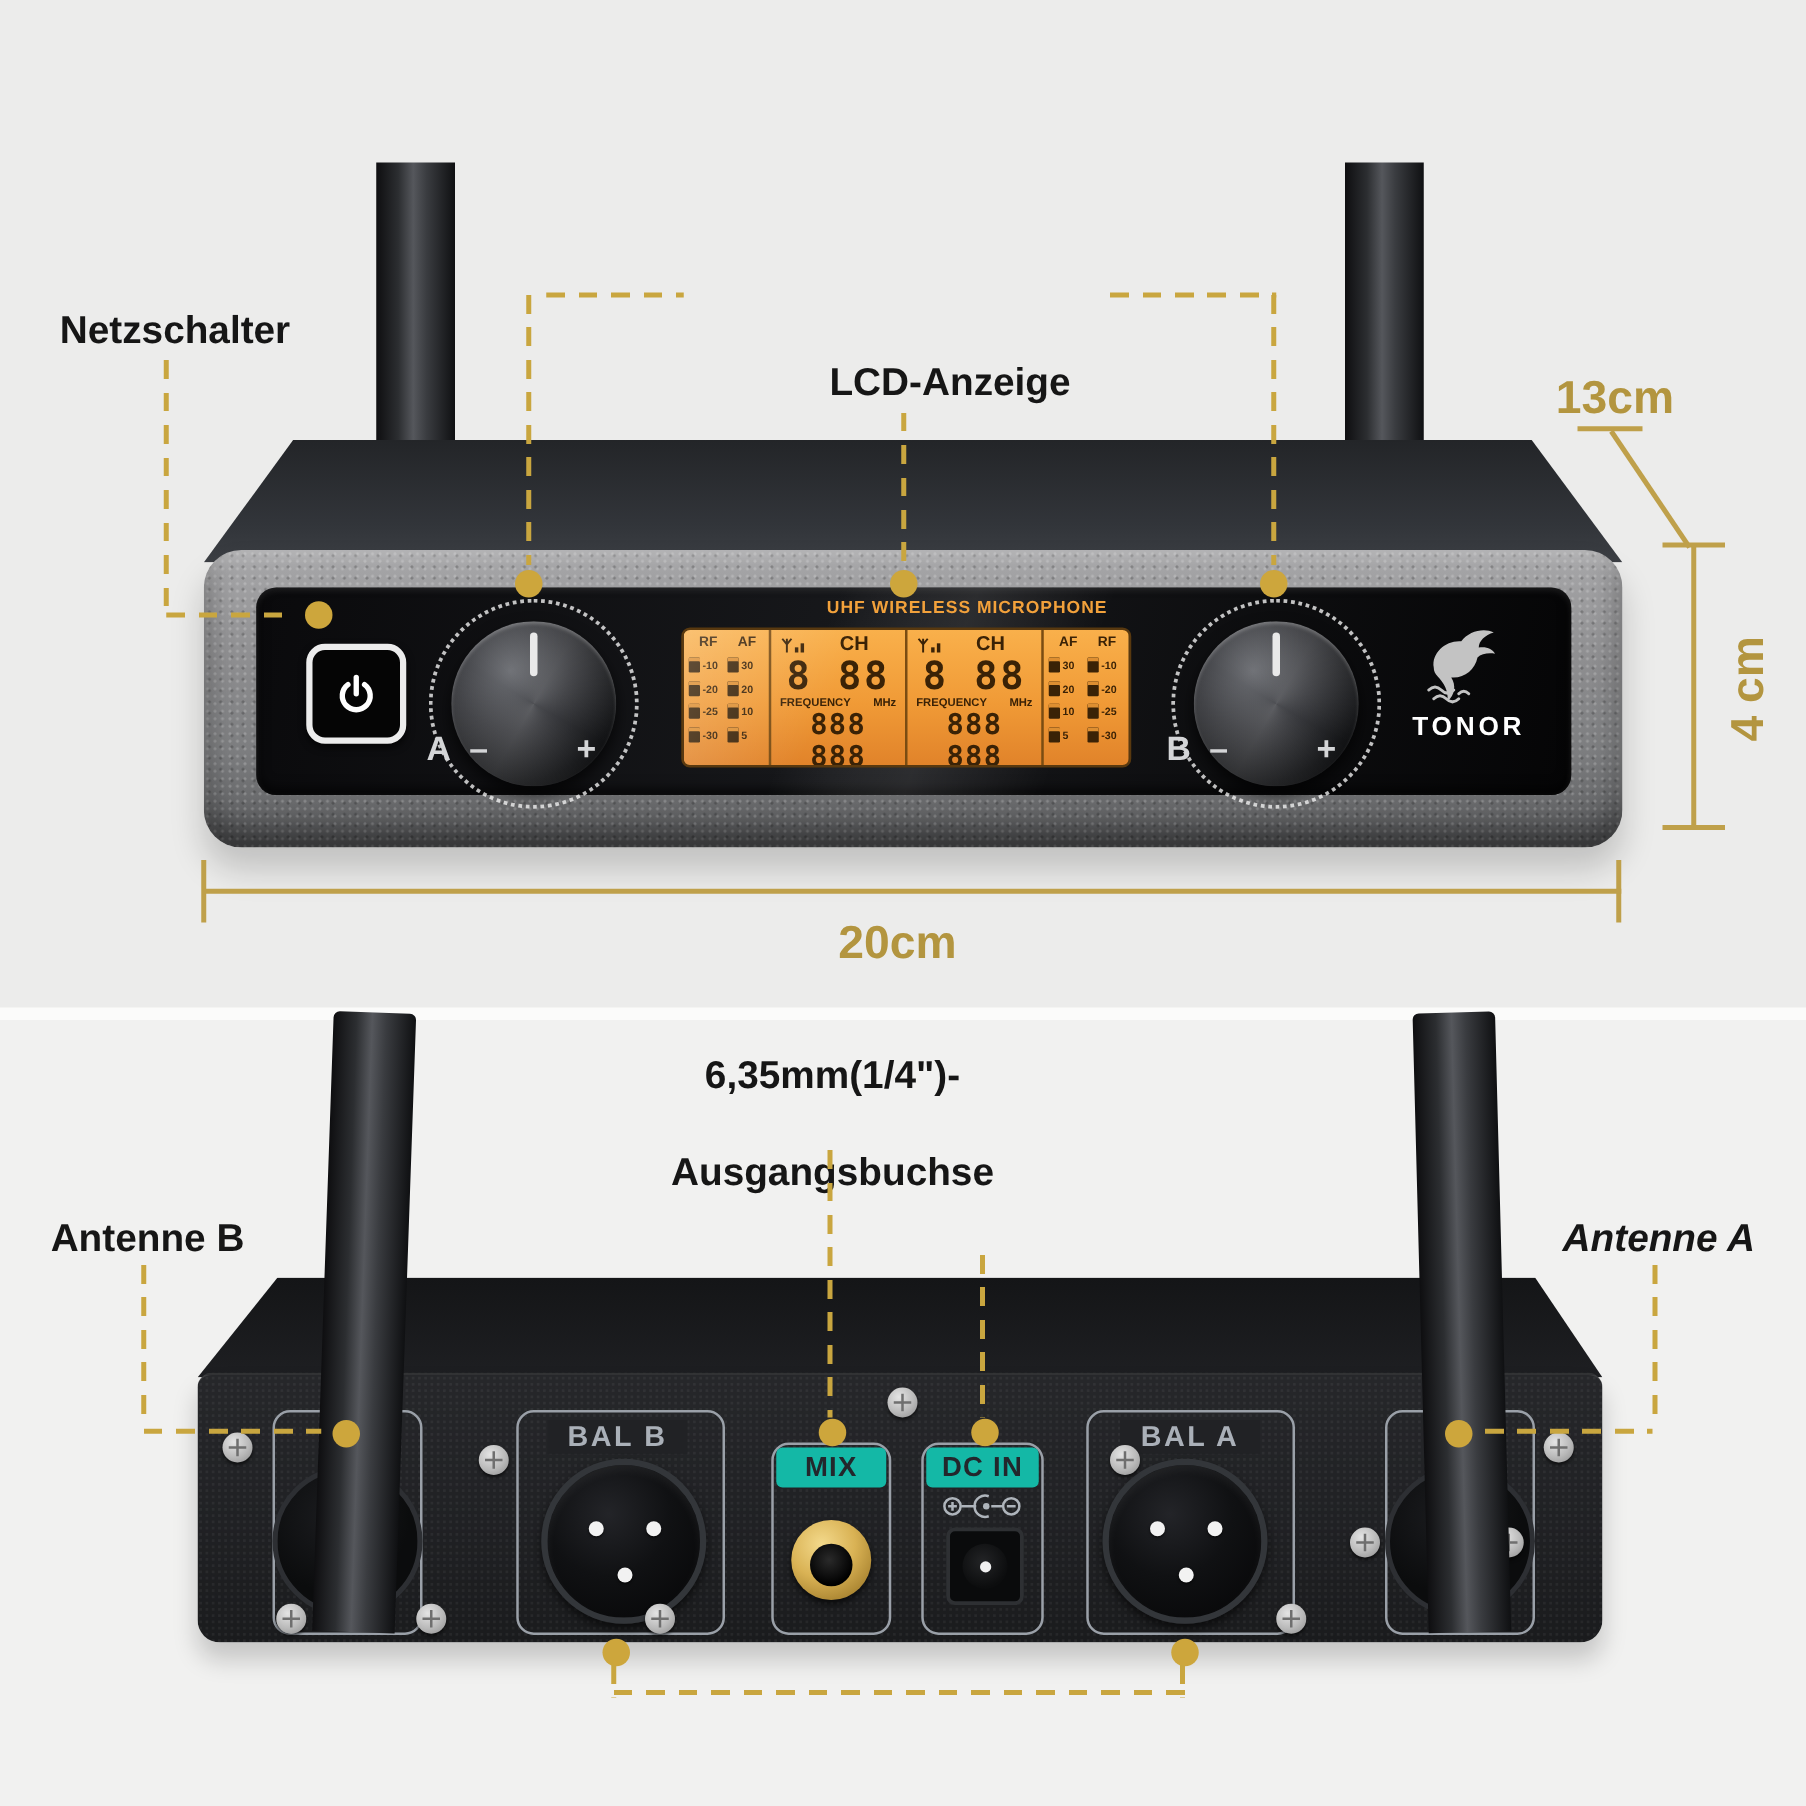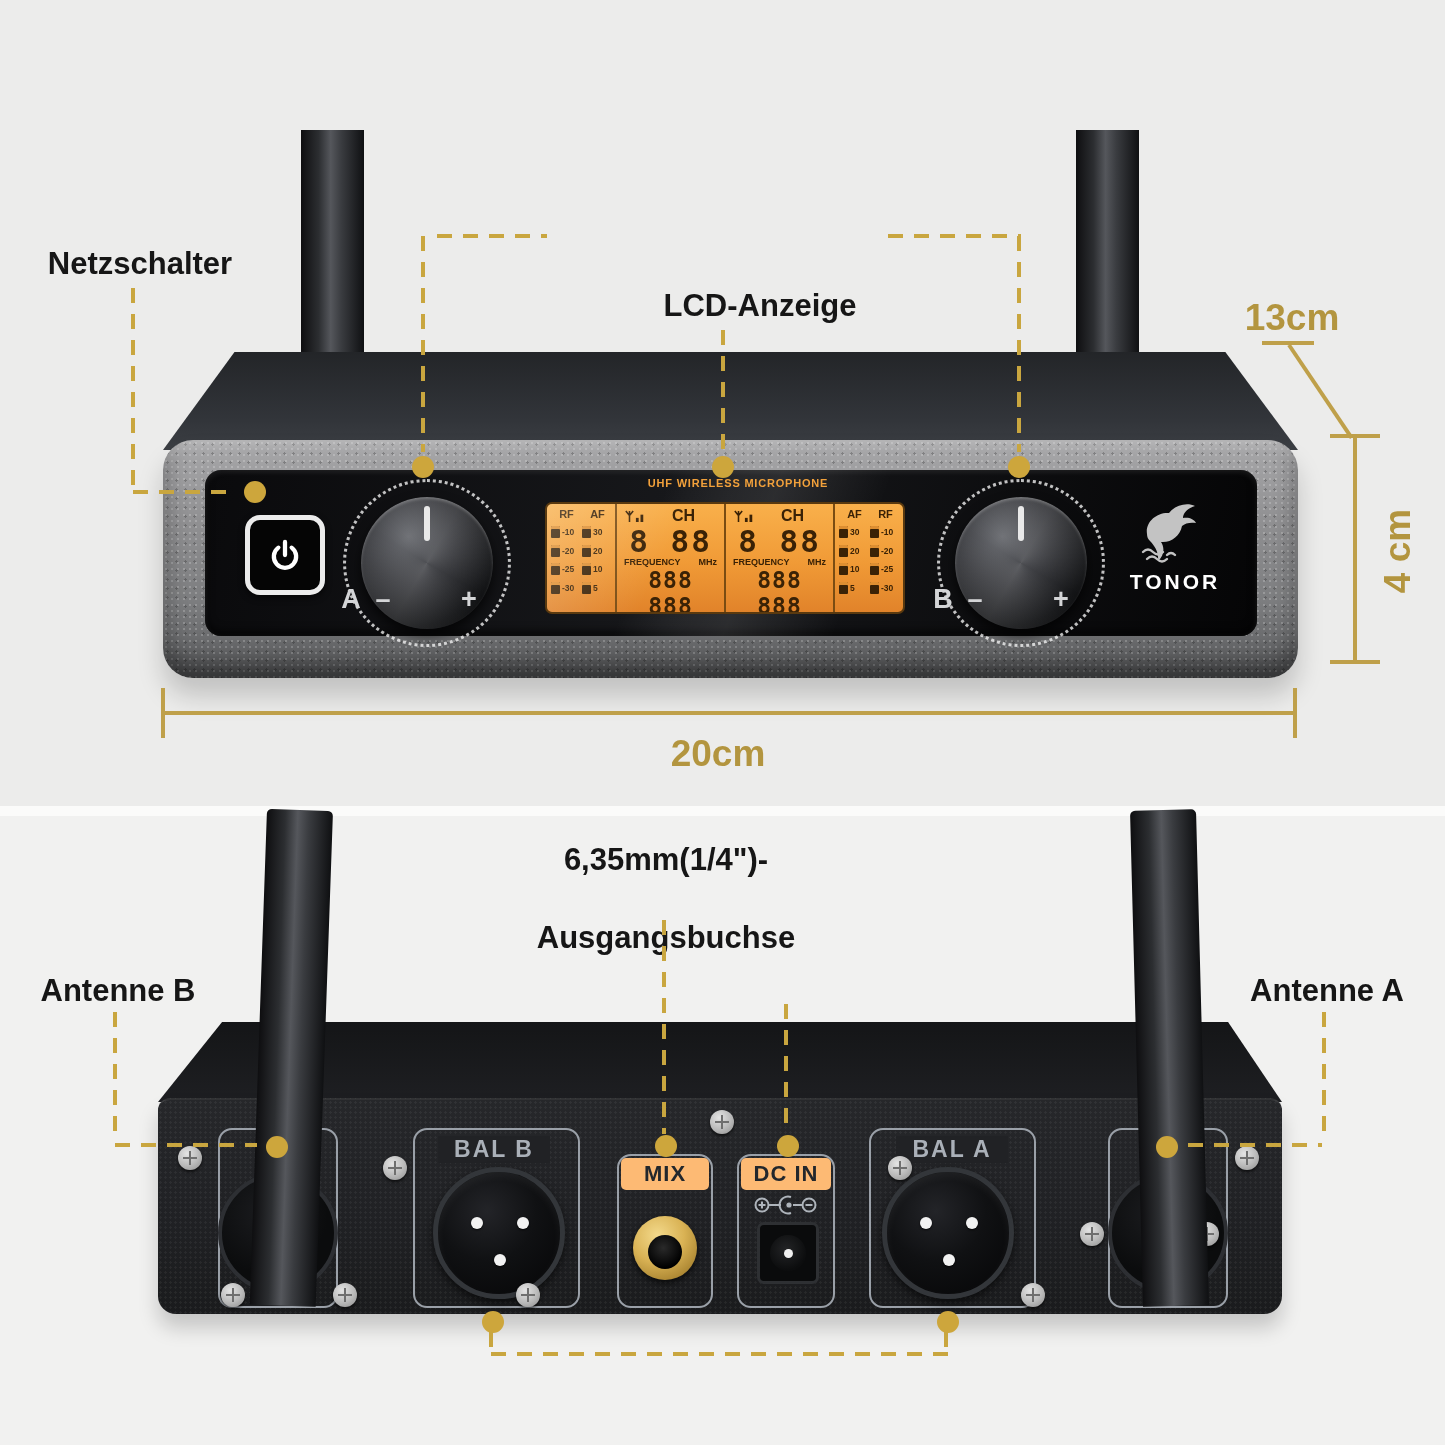--- a/index.html
+++ b/index.html
@@ -61,22 +61,22 @@
   .knob-ring{position:absolute;width:168px;height:168px;border-radius:50%;border:3px dotted rgba(255,255,255,.75);box-sizing:border-box;}
   .knob{position:absolute;width:132px;height:132px;border-radius:50%;
      background:
        conic-gradient(from 210deg,rgba(255,255,255,.10),rgba(0,0,0,0) 25%,rgba(255,255,255,.08) 50%,rgba(0,0,0,0) 75%,rgba(255,255,255,.10)),
        radial-gradient(circle at 36% 30%,#6e7075 0%,#3c3d41 38%,#141517 72%,#000 100%);
      box-shadow:0 6px 12px rgba(0,0,0,.7), inset 0 2px 3px rgba(255,255,255,.25);}
   .knob i{position:absolute;left:50%;top:9px;width:6px;height:35px;margin-left:-3px;border-radius:3px;background:#e9e9e9;}
   .klabel{position:absolute;color:#d4d5d7;font-size:27px;font-weight:bold;text-align:center;width:34px;}
 
   
-  #lcd-title{position:absolute;left:558px;top:477px;width:360px;text-align:center;color:#f2a13b;
-     font-size:11px;font-weight:bold;letter-spacing:.8px;white-space:nowrap;}
+  #lcd-title{position:absolute;left:526px;top:477px;width:360px;text-align:right;color:#f2a13b;
+     font-size:14px;font-weight:bold;letter-spacing:.8px;white-space:nowrap;}
   #lcd{position:absolute;left:545px;top:502px;width:360px;height:112px;border-radius:7px;
      background:linear-gradient(180deg,#f9b04b 0%,#f09a36 55%,#e1832a 100%);
      border:2px solid #59390f;box-sizing:border-box;display:flex;color:#3a2206;overflow:hidden;}
   #lcd:after{content:"";position:absolute;inset:0;pointer-events:none;
      background:linear-gradient(115deg,rgba(255,255,255,.22) 0%,rgba(255,255,255,0) 35%);}
   .mgroup{display:flex;box-sizing:border-box;padding:4px 2px 4px 4px;}
   .mcol{width:31px;display:flex;flex-direction:column;align-items:flex-start;}
   .mlab{font-size:11px;font-weight:bold;align-self:center;}
   .mrow{display:flex;align-items:center;margin-top:5.5px;height:13px;}
   .mbar{display:inline-block;width:9px;height:12px;background:#3a2206;border-radius:1px;margin-right:2px;
@@ -94,21 +94,21 @@
           text-align:center;letter-spacing:1px;}
 
   
   #brand-text{position:absolute;left:1114px;top:570px;width:122px;text-align:center;color:#fff;
      font-size:21px;font-weight:bold;letter-spacing:3px;}
 
   
   .sect{position:absolute;border:2.5px solid #9aa0a8;border-radius:14px;box-sizing:border-box;}
   .ballabel{position:absolute;color:#aab0b8;font-size:23px;font-weight:bold;letter-spacing:2px;
      background:#212225;padding:0 10px;text-align:center;white-space:nowrap;}
-  .plate{position:absolute;background:#fdba74;border-radius:5px;display:flex;align-items:center;justify-content:center;
+  .plate{position:absolute;background:#14b8a6;border-radius:5px;display:flex;align-items:center;justify-content:center;
      color:#23272c;font-size:22px;font-weight:bold;letter-spacing:1px;}
   .xlr{position:absolute;width:132px;height:132px;border-radius:50%;
      background:radial-gradient(circle at 40% 32%,#232428 0%,#101113 45%,#050506 100%);
      border:5px solid #33363a;box-sizing:border-box;box-shadow:0 4px 8px rgba(0,0,0,.6), inset 0 4px 8px rgba(255,255,255,.06);}
   .xlr-part{position:absolute;width:120px;height:120px;border-radius:50%;
      background:radial-gradient(circle at 40% 32%,#1b1c1f 0%,#0b0c0d 60%);border:4px solid #2d2f33;box-sizing:border-box;}
   .pin{position:absolute;width:12px;height:12px;border-radius:50%;background:#f2f2f2;box-shadow:0 1px 2px rgba(0,0,0,.8);}
   .screw{position:absolute;width:24px;height:24px;border-radius:50%;
      background:radial-gradient(circle at 38% 32%,#e4e4e4 0%,#b9b9b9 55%,#8c8c8c 100%);
      box-shadow:0 2px 3px rgba(0,0,0,.6);}
@@ -398,21 +398,21 @@
   <div class="dot" style="left:655px;top:1135px;"></div>
 
   <div class="dash-v" style="left:784px;top:1004px;height:130px;"></div>
   <div class="dot" style="left:777px;top:1135px;"></div>
 
   <div class="lbl" style="left:18px;top:973px;width:200px;">Antenne B</div>
   <div class="dash-v" style="left:113px;top:1012px;height:126px;"></div>
   <div class="dash-h" style="left:115px;top:1143px;width:142px;"></div>
   <div class="dot" style="left:266px;top:1136px;"></div>
 
-  <div class="lbl" style="left:1227px;top:973px;width:200px;">Antenne A</div>
+  <div class="lbl" style="left:1227px;top:973px;width:200px;font-style:italic;">Antenne A</div>
   <div class="dash-v" style="left:1322px;top:1012px;height:126px;"></div>
   <div class="dash-h" style="left:1188px;top:1143px;width:134px;"></div>
   <div class="dot" style="left:1156px;top:1136px;"></div>
 
   <div class="dot" style="left:482px;top:1311px;"></div>
   <div class="dot" style="left:937px;top:1311px;"></div>
   <div class="dash-v" style="left:489px;top:1332px;height:26px;"></div>
   <div class="dash-v" style="left:944px;top:1332px;height:26px;"></div>
   <div class="dash-h" style="left:491px;top:1352px;width:457px;"></div>
 </div>

